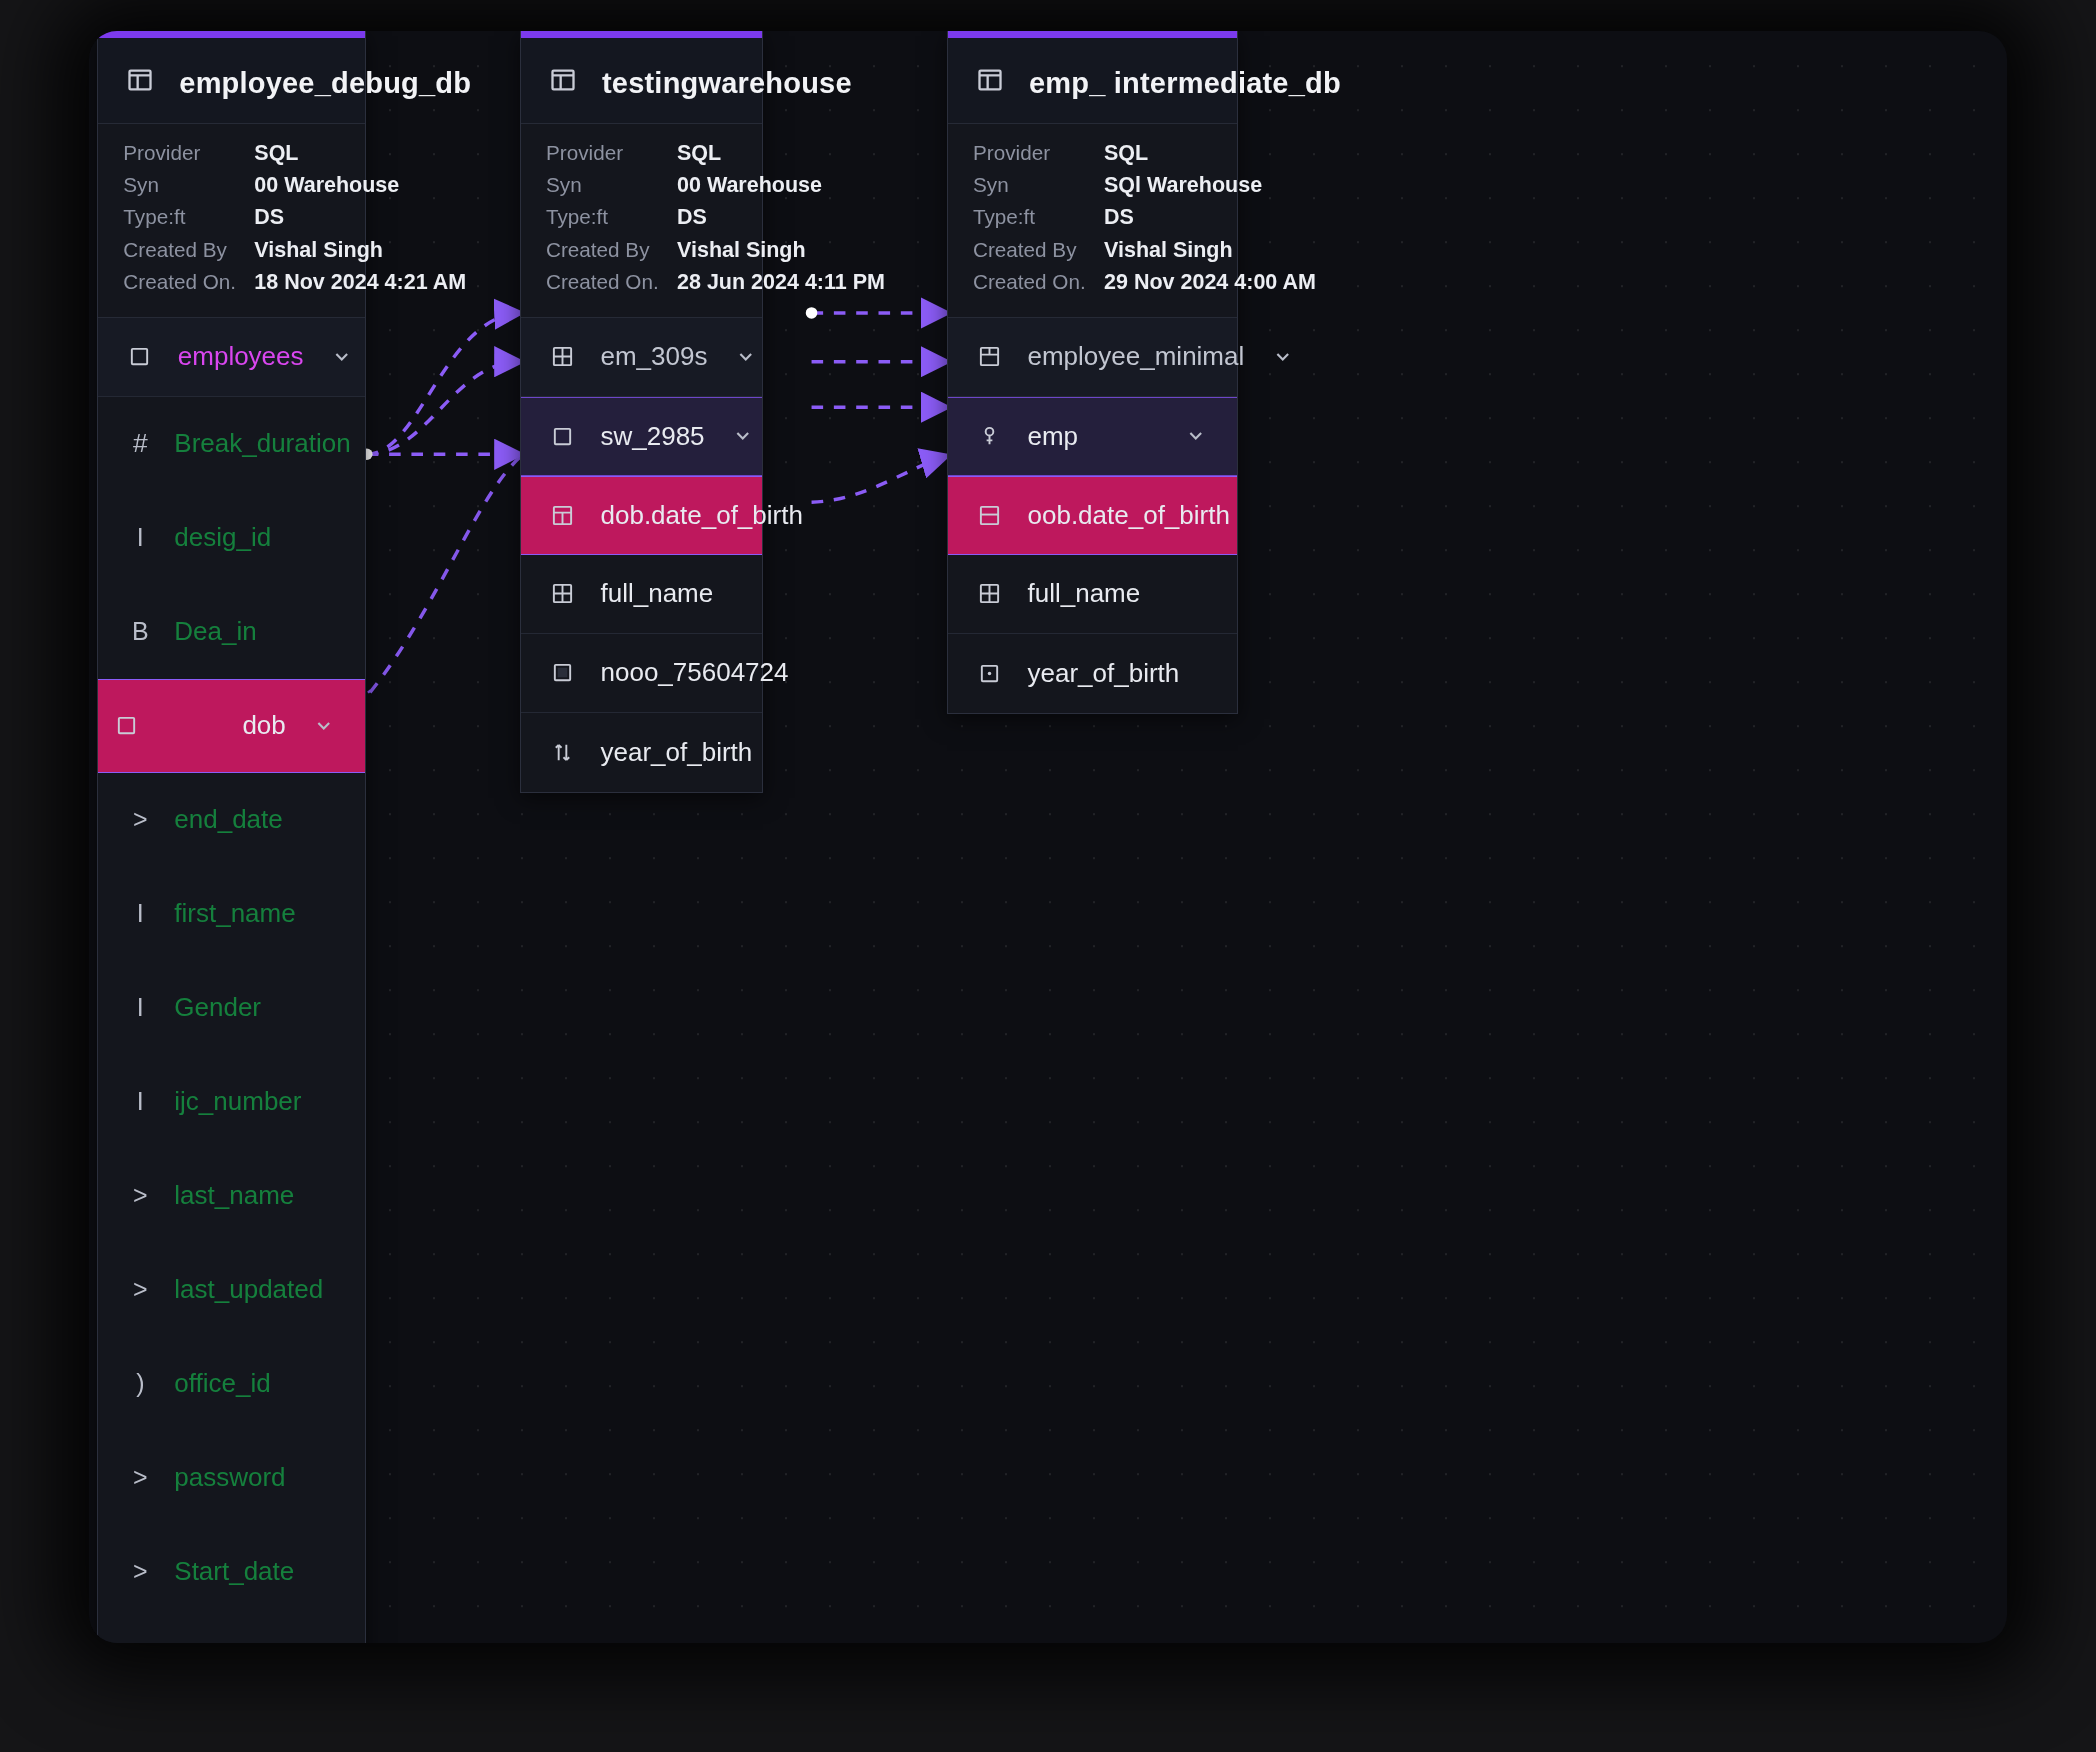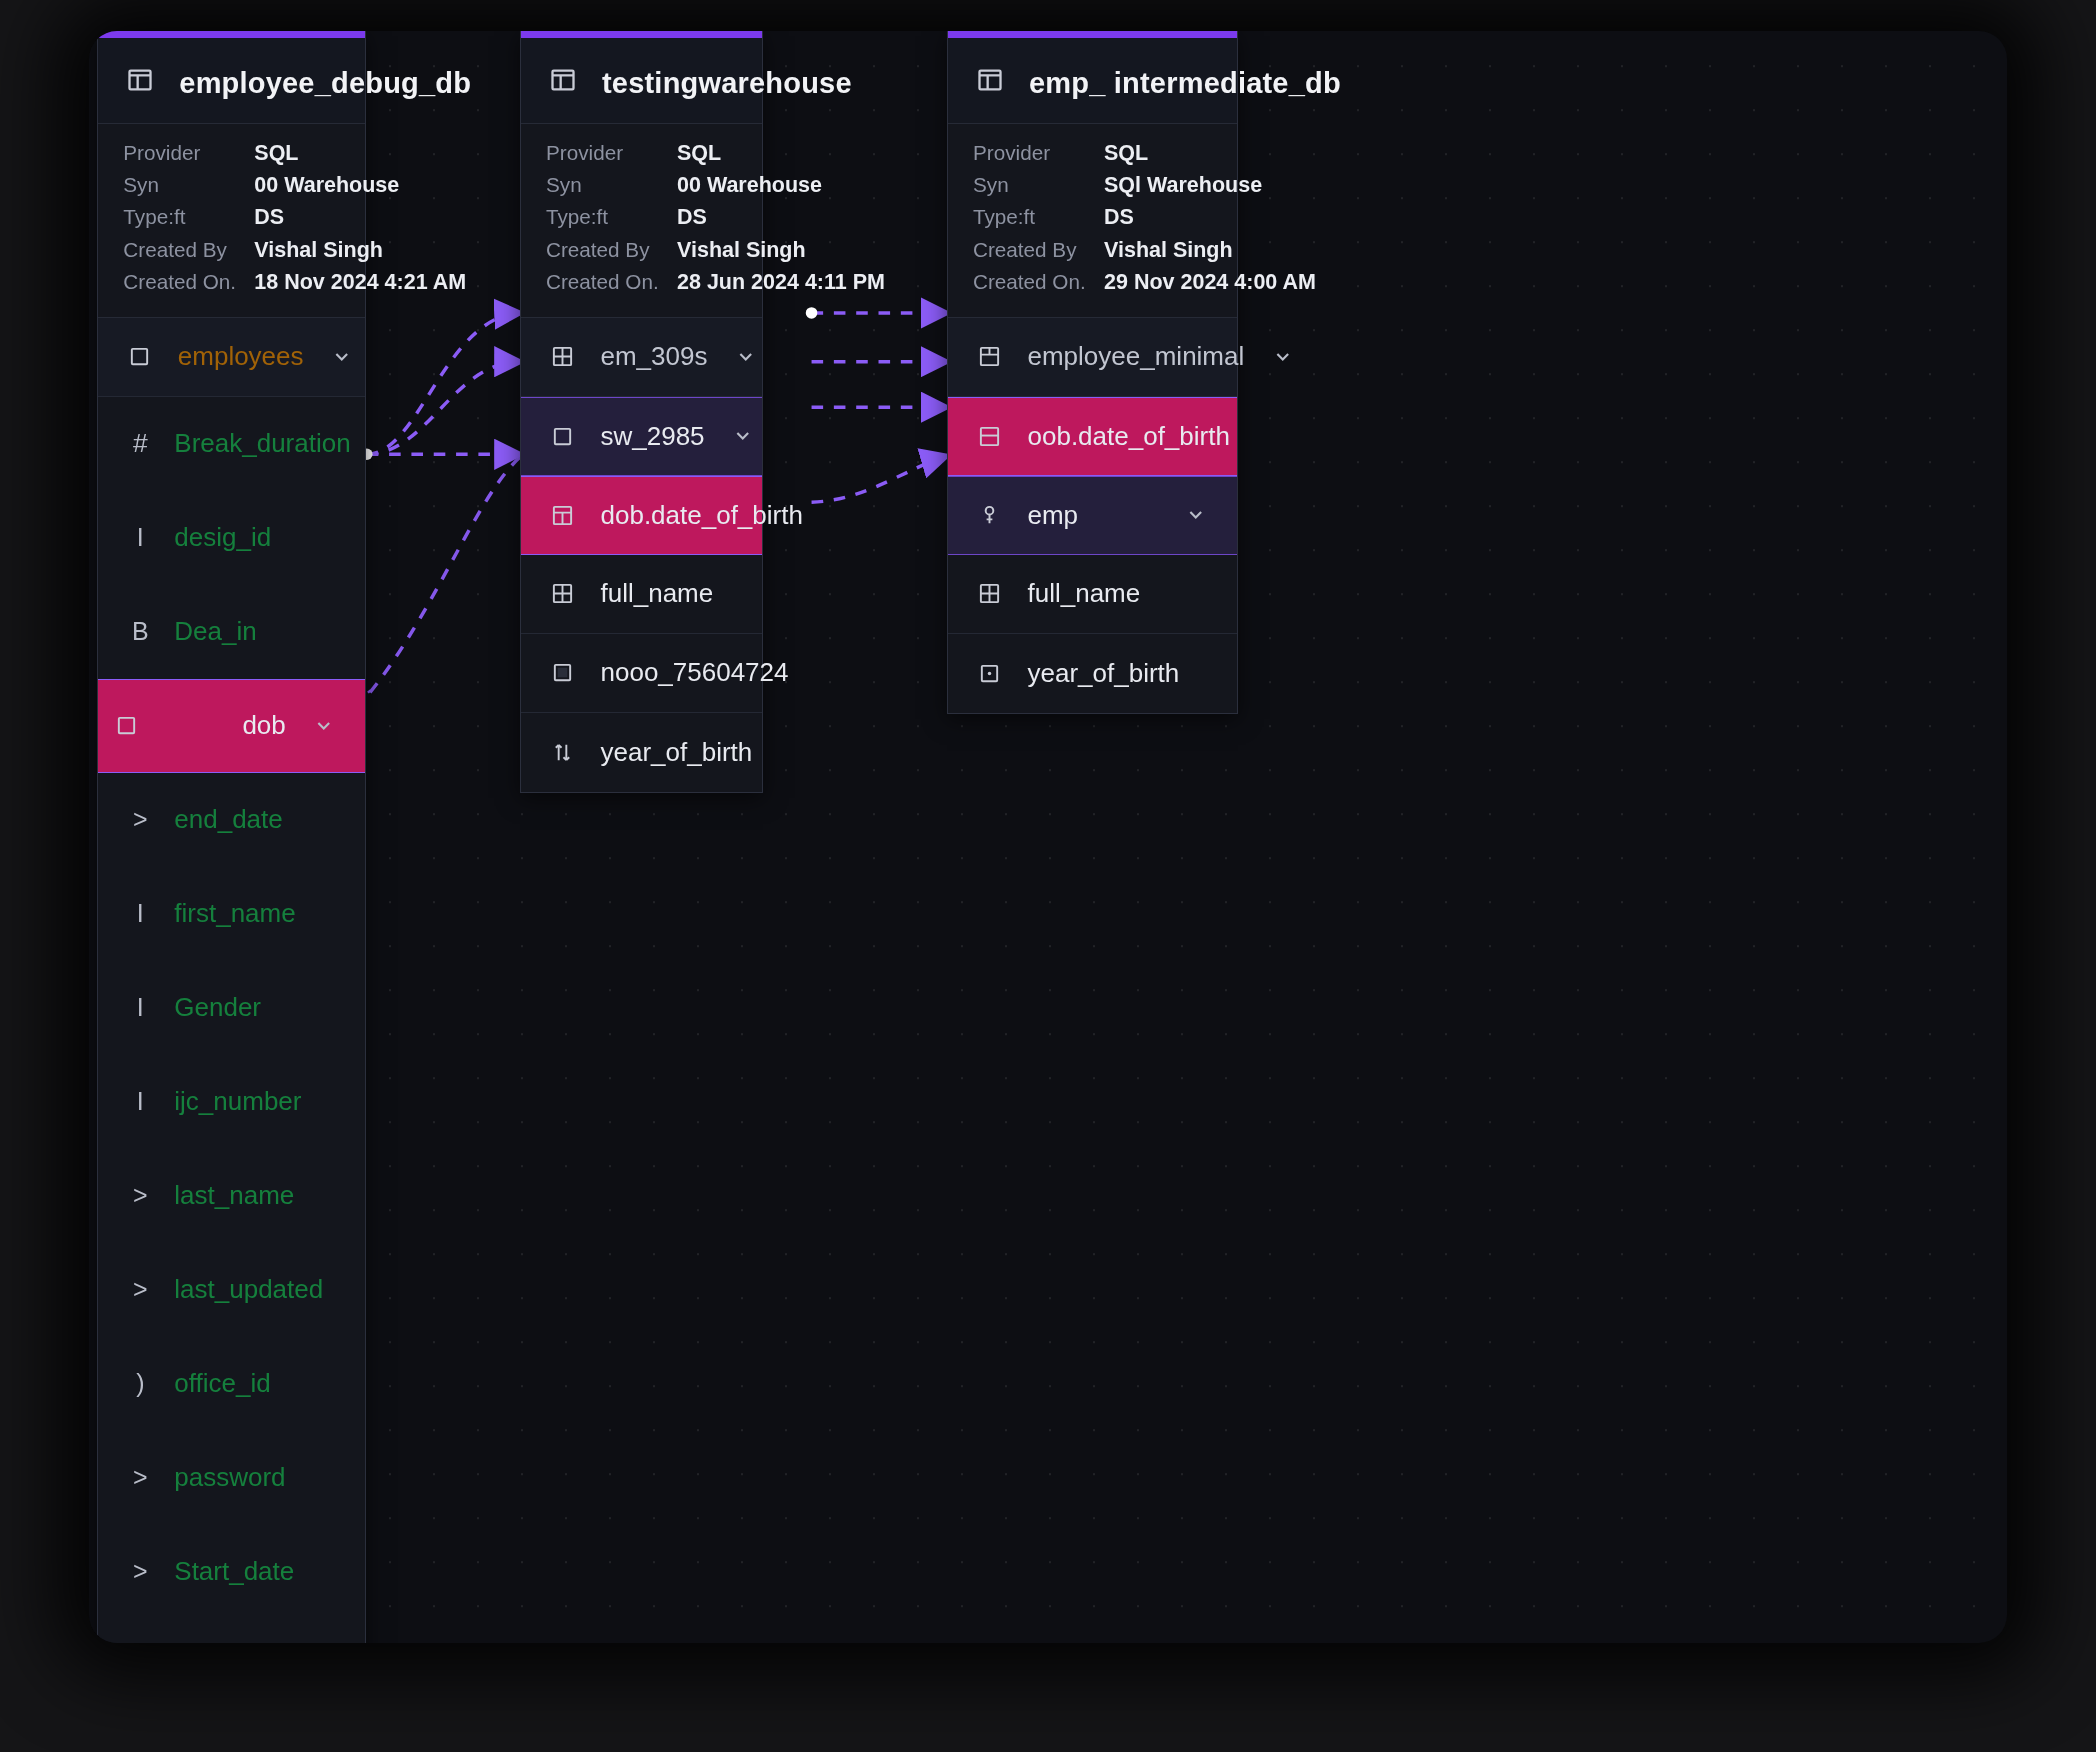--- a/index.html
+++ b/index.html
@@ -158,21 +158,21 @@
           <span class="meta-val">18 Nov 2024 4:21 AM</span>
         </div>
     </div>
 
     <div class="row group">
       <span class="ic">
         <svg width="23" height="23" viewBox="0 0 24 24" fill="none" stroke="currentColor" stroke-width="2">
             <rect x="4" y="4" width="16" height="16" rx="1"></rect>
           </svg>
       </span>
-      <span class="row-label" style="color:#a16207">employees</span>
+      <span class="row-label" style="color:#d946ef">employees</span>
       <span class="chev">
         <svg width="21.5" height="21.5" viewBox="0 0 24 24" fill="none" stroke="currentColor" stroke-width="2.4">
             <path d="M6 9l6 6 6-6"></path>
           </svg>
       </span>
     </div>
 
     <div class="field-list">
       <div class="field-row">
           <span class="typ hash">#</span>
@@ -387,45 +387,45 @@
           </svg>
       </span>
       <span class="row-label" style="color:#c2c6d1">employee_minimal</span>
       <span class="chev">
         <svg width="21.5" height="21.5" viewBox="0 0 24 24" fill="none" stroke="currentColor" stroke-width="2.4">
             <path d="M6 9l6 6 6-6"></path>
           </svg>
       </span>
     </div>
 
-    <div class="row sel-strong">
-      <span class="ic">
-        <svg width="23" height="23" viewBox="0 0 24 24" fill="none" stroke="currentColor" stroke-width="2">
-            <rect x="3" y="3" width="18" height="18" rx="1"></rect>
-            <path d="M3 11h18"></path>
-          </svg>
-      </span>
-      <span class="row-label">oob.date_of_birth</span>
-    </div>
-
     <div class="row sel-soft">
       <span class="ic">
         <svg width="23" height="23" viewBox="0 0 24 24" fill="none" stroke="currentColor" stroke-width="2">
             <circle cx="12" cy="7" r="4"></circle>
             <path d="M12 11v9M9 16h6"></path>
           </svg>
       </span>
       <span class="row-label">emp</span>
       <span class="chev">
         <svg width="21.5" height="21.5" viewBox="0 0 24 24" fill="none" stroke="currentColor" stroke-width="2.4">
             <path d="M6 9l6 6 6-6"></path>
           </svg>
       </span>
     </div>
 
+    <div class="row sel-strong">
+      <span class="ic">
+        <svg width="23" height="23" viewBox="0 0 24 24" fill="none" stroke="currentColor" stroke-width="2">
+            <rect x="3" y="3" width="18" height="18" rx="1"></rect>
+            <path d="M3 11h18"></path>
+          </svg>
+      </span>
+      <span class="row-label">oob.date_of_birth</span>
+    </div>
+
     <div class="row">
       <span class="ic">
         <svg width="23" height="23" viewBox="0 0 24 24" fill="none" stroke="currentColor" stroke-width="2">
             <rect x="3" y="3" width="18" height="18" rx="1"></rect>
             <path d="M3 12h18M12 3v18"></path>
           </svg>
       </span>
       <span class="row-label">full_name</span>
     </div>
 

